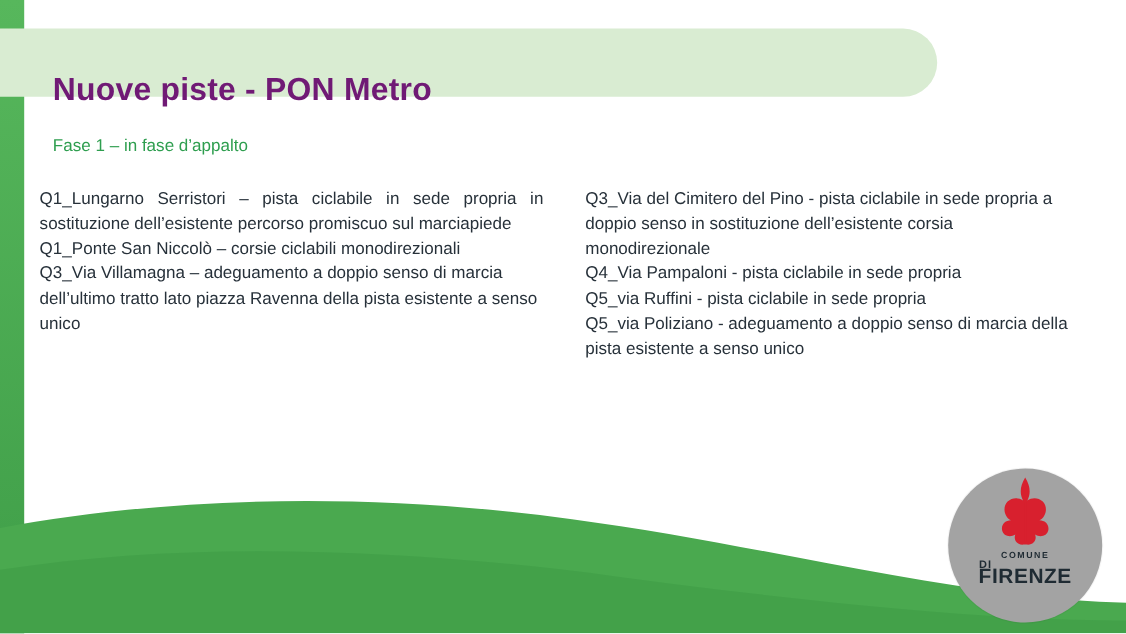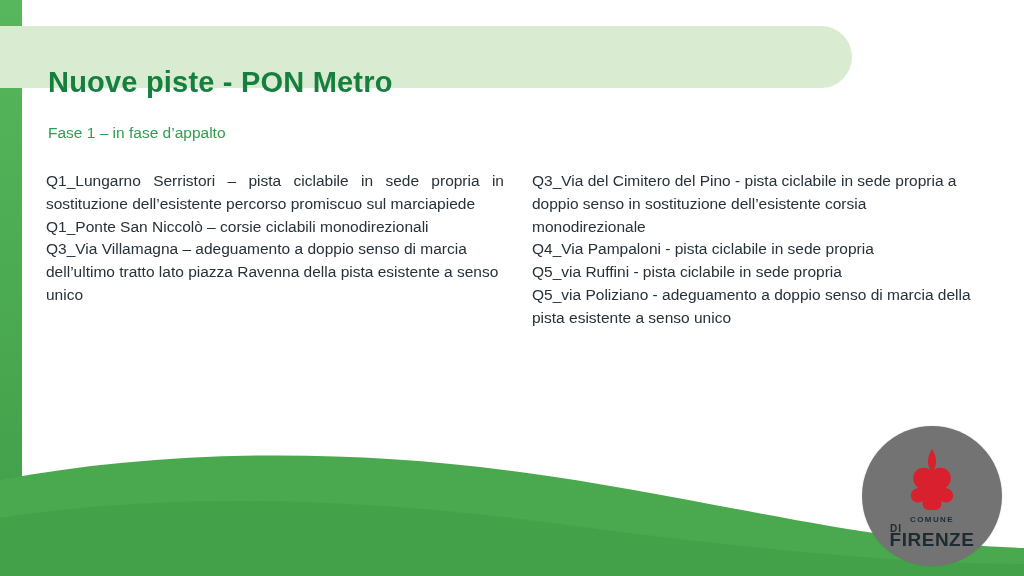--- a/index.html
+++ b/index.html
@@ -44,21 +44,21 @@
     background: #d9ecd2;
     border-top-right-radius: 31px;
     border-bottom-right-radius: 31px;
   }
   .header-title {
     position: absolute;
     left: 48px;
     top: 40px;
     font-size: 29px;
     font-weight: bold;
-    color: #15803d;
+    color: #701a75;
     letter-spacing: 0.2px;
     white-space: nowrap;
   }
 
   
   .phase-label {
     position: absolute;
     left: 48px;
     top: 124px;
     font-size: 15.5px;
@@ -69,21 +69,21 @@
 
   
   .col {
     position: absolute;
     top: 170px;
     font-size: 15.5px;
     line-height: 1.47;
     color: #27313a;
   }
   .col-left {
-    left: 46px;
+    left: 36px;
     width: 458px;
   }
   .col-right {
     left: 532px;
     width: 452px;
   }
   .para {
     margin: 0 0 0 0;
   }
   .para.justify {
@@ -107,26 +107,26 @@
   }
 
   
   .logo {
     position: absolute;
     right: 22px;
     bottom: 10px;
     width: 140px;
     height: 140px;
     border-radius: 50%;
-    background: #737373;
+    background: #a3a3a3;
     box-shadow: 0 0 0 1px rgba(0,0,0,0.04);
     display: flex;
     flex-direction: column;
     align-items: center;
-    justify-content: center;
+    justify-content: flex-start;
   }
   .logo-giglio {
     width: 64px;
     height: 66px;
     margin-top: 6px;
   }
   .logo-text-small {
     font-size: 8px;
     letter-spacing: 1.4px;
     color: #1f2b33;

